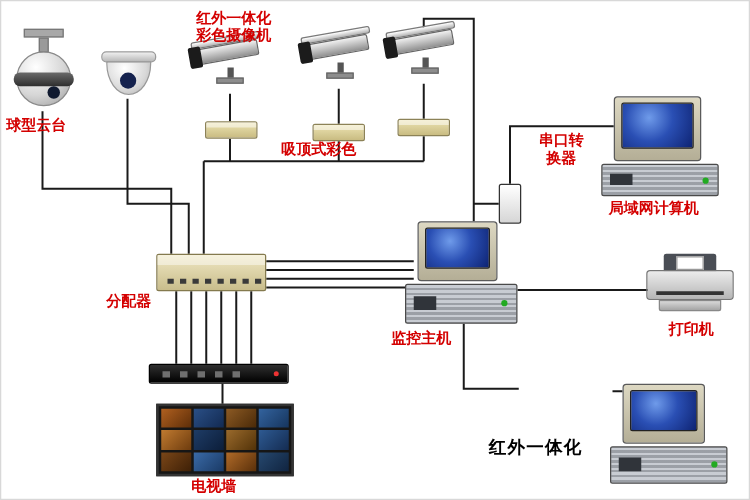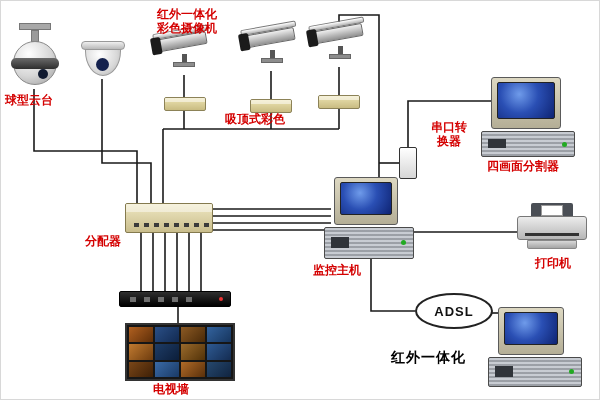--- a/index.html
+++ b/index.html
@@ -253,38 +253,35 @@
   </div>
 
   <div class="printer">
     <div class="pr-back"></div>
     <div class="pr-paper"></div>
     <div class="pr-body"></div>
     <div class="pr-slot"></div>
     <div class="pr-tray"></div>
   </div>
 
-  <div class="adsl">
-    <span style="position:static">ADSL</span>
-  </div>
 
   <div class="crt" style="left:497px;top:306px;width:66px;height:48px">
     <div class="scr"></div>
   </div>
   <div class="rack" style="left:487px;top:356px;width:94px;height:30px">
     <div class="bay"></div>
     <div class="pwr"></div>
   </div>
 
   <div class="lbl center" style="left:148px;top:6px;width:76px">红外一体化
 彩色摄像机</div>
   <div class="lbl" style="left:4px;top:92px">球型云台</div>
   <div class="lbl" style="left:224px;top:111px">吸顶式彩色</div>
-  <div class="lbl center" style="left:424px;top:119px;width:48px">串口转
+  <div class="lbl center" style="left:424px;top:104px;width:48px">串口转
 换器</div>
-  <div class="lbl" style="left:486px;top:158px">四画面分割器</div>
+  <div class="lbl" style="left:486px;top:158px">局域网计算机</div>
   <div class="lbl" style="left:84px;top:233px">分配器</div>
   <div class="lbl" style="left:312px;top:262px">监控主机</div>
   <div class="lbl" style="left:534px;top:255px">打印机</div>
   <div class="lbl" style="left:152px;top:381px">电视墙</div>
   <div class="lbl black" style="left:390px;top:348px">红外一体化</div>
 
 </div>
 
 </body></html>

